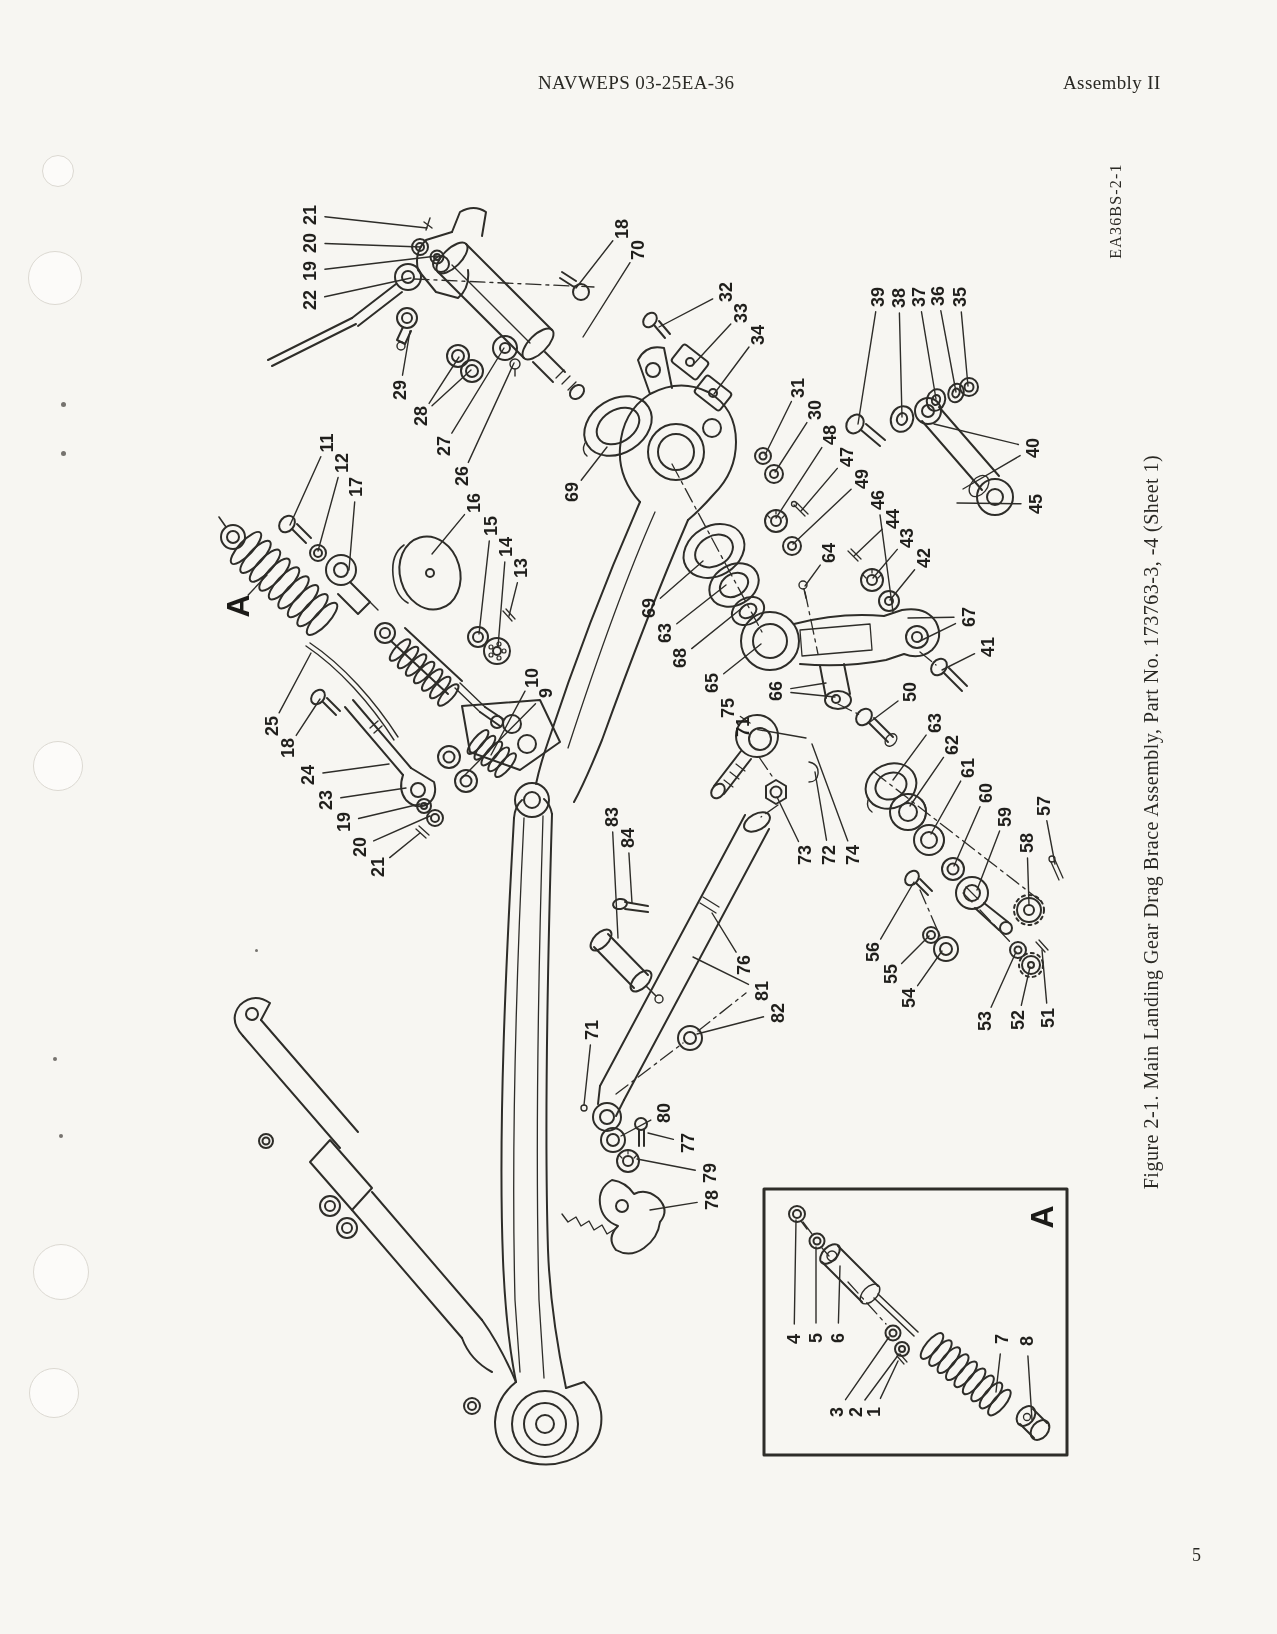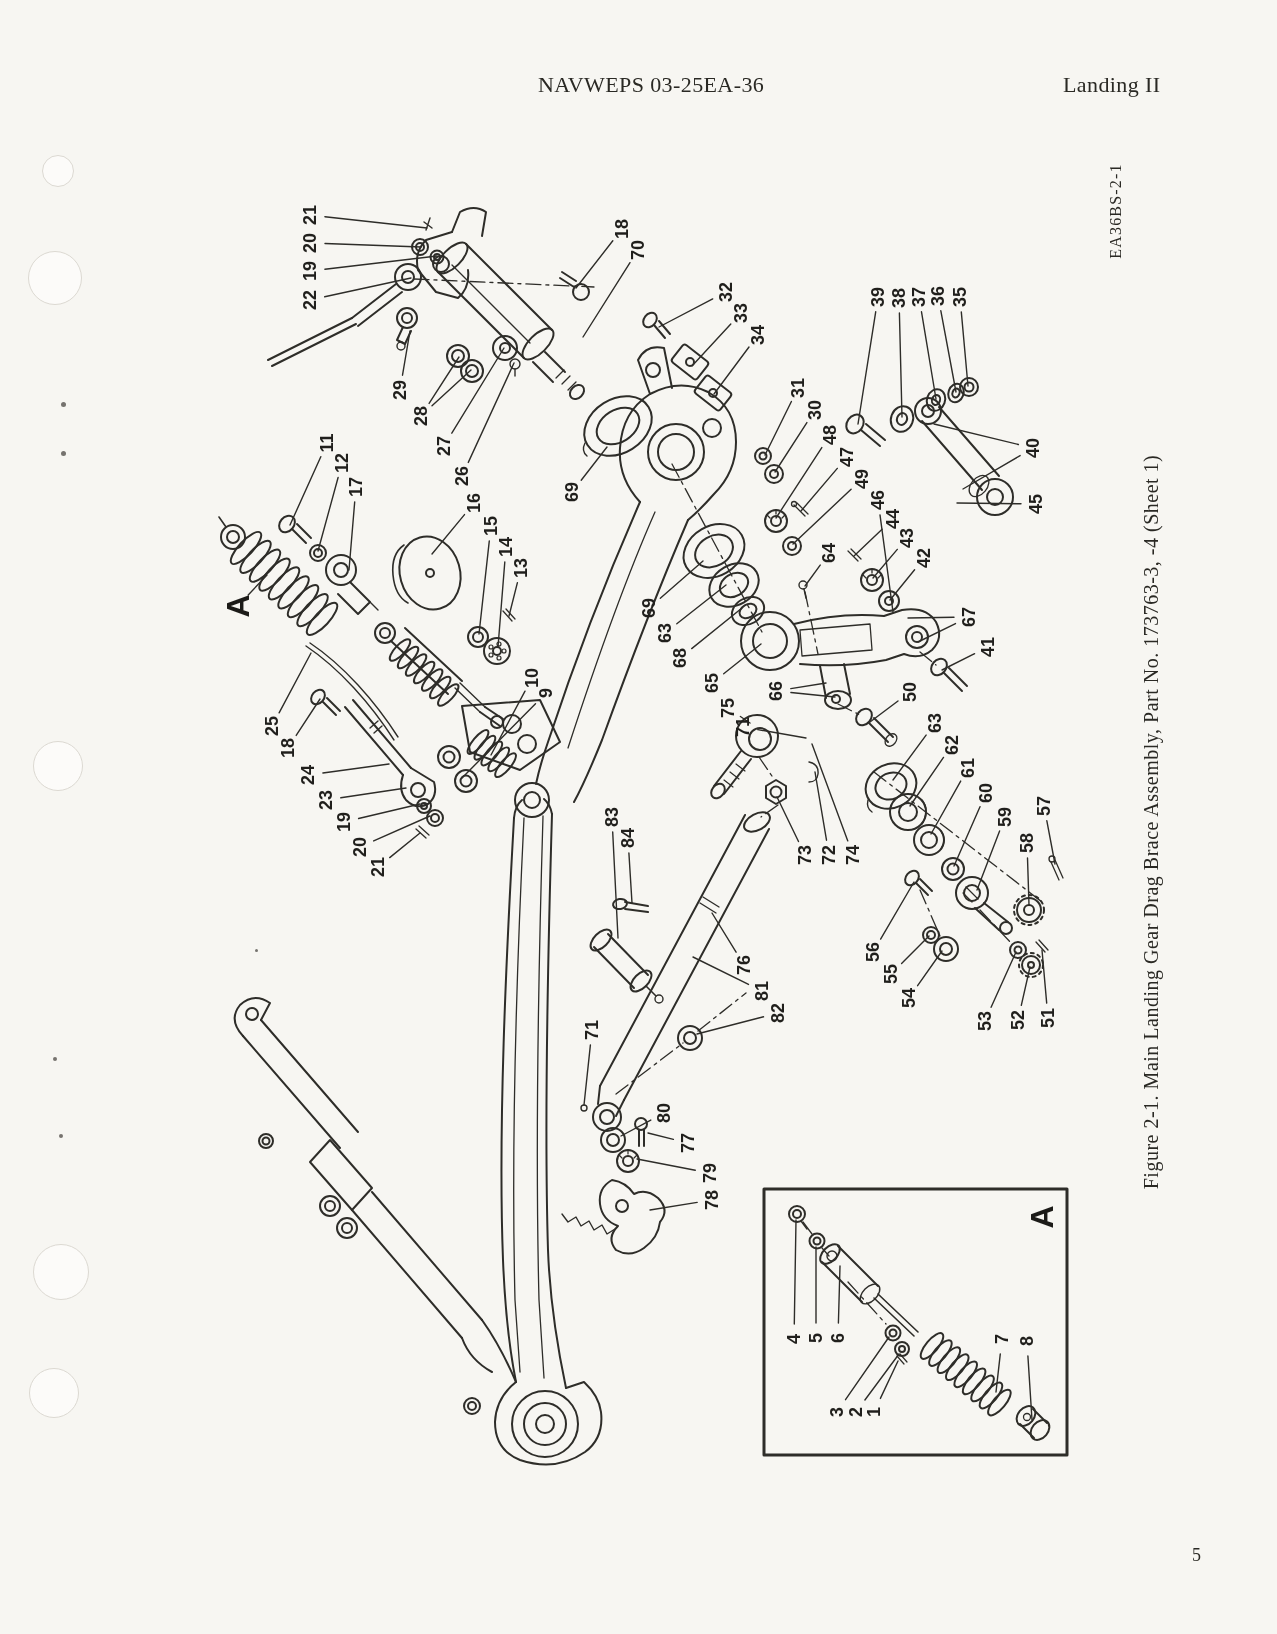--- a/index.html
+++ b/index.html
@@ -4,21 +4,21 @@
 <title>NAVWEPS 03-25EA-36 — Figure 2-1</title>
 <style>
   html,body { margin:0; padding:0; }
   body {
     width:1277px; height:1634px; position:relative; overflow:hidden;
     background:#f7f6f2;
     font-family:"Liberation Serif", serif;
     color:#2a2924;
   }
   .page { position:absolute; inset:0; }
-  .hdr { position:absolute; font-size:22px; letter-spacing:.4px; white-space:nowrap; }
+  .hdr { position:absolute; font-size:19px; letter-spacing:.4px; white-space:nowrap; }
   #doc-number { left:538px; top:72px; }
   #section-label { left:1063px; top:72px; }
   #page-number { left:1192px; top:1545px; font-size:18px; }
   .v-text { position:absolute; white-space:nowrap;
     transform:translate(-50%,-50%) rotate(-90deg); }
   #drawing-code { left:1116px; top:211px; font-size:16px; letter-spacing:1.2px; }
   #figure-caption { left:1151px; top:822px; font-size:20px; letter-spacing:.5px; }
   .callout { position:absolute; transform:translate(-50%,-50%) rotate(-90deg);
     font-family:"Liberation Sans", sans-serif; font-weight:bold; font-size:18px;
     color:#201f1c; white-space:nowrap; }
@@ -40,21 +40,21 @@
   <div class="hole" style="left:33px;top:741px;width:48px;height:48px"></div>
   <div class="hole" style="left:33px;top:1244px;width:54px;height:54px"></div>
   <div class="hole" style="left:29px;top:1368px;width:48px;height:48px"></div>
   <div class="speck" style="left:61px;top:402px;width:5px;height:5px"></div>
   <div class="speck" style="left:61px;top:451px;width:5px;height:5px"></div>
   <div class="speck" style="left:53px;top:1057px;width:4px;height:4px"></div>
   <div class="speck" style="left:59px;top:1134px;width:4px;height:4px"></div>
   <div class="speck" style="left:255px;top:949px;width:3px;height:3px"></div>
 
   <div class="hdr" id="doc-number">NAVWEPS 03-25EA-36</div>
-  <div class="hdr" id="section-label">Landing II</div>
+  <div class="hdr" id="section-label">Assembly II</div>
   <div class="v-text" id="drawing-code">EA36BS-2-1</div>
   <div class="v-text" id="figure-caption">Figure 2-1. Main Landing Gear Drag Brace Assembly, Part No. 173763-3, -4 (Sheet 1)</div>
   <div class="hdr" id="page-number">5</div>
 
   <svg id="artwork" width="1277" height="1634" viewBox="0 0 1277 1634">
     <g stroke="#2e2d29" fill="none" stroke-width="2" stroke-linecap="round" stroke-linejoin="round">
 
       <g stroke-width="1.3" stroke-dasharray="15 5 3 5">
         <line x1="414" y1="279" x2="594" y2="287"></line>
         <line x1="672" y1="464" x2="762" y2="632"></line>

